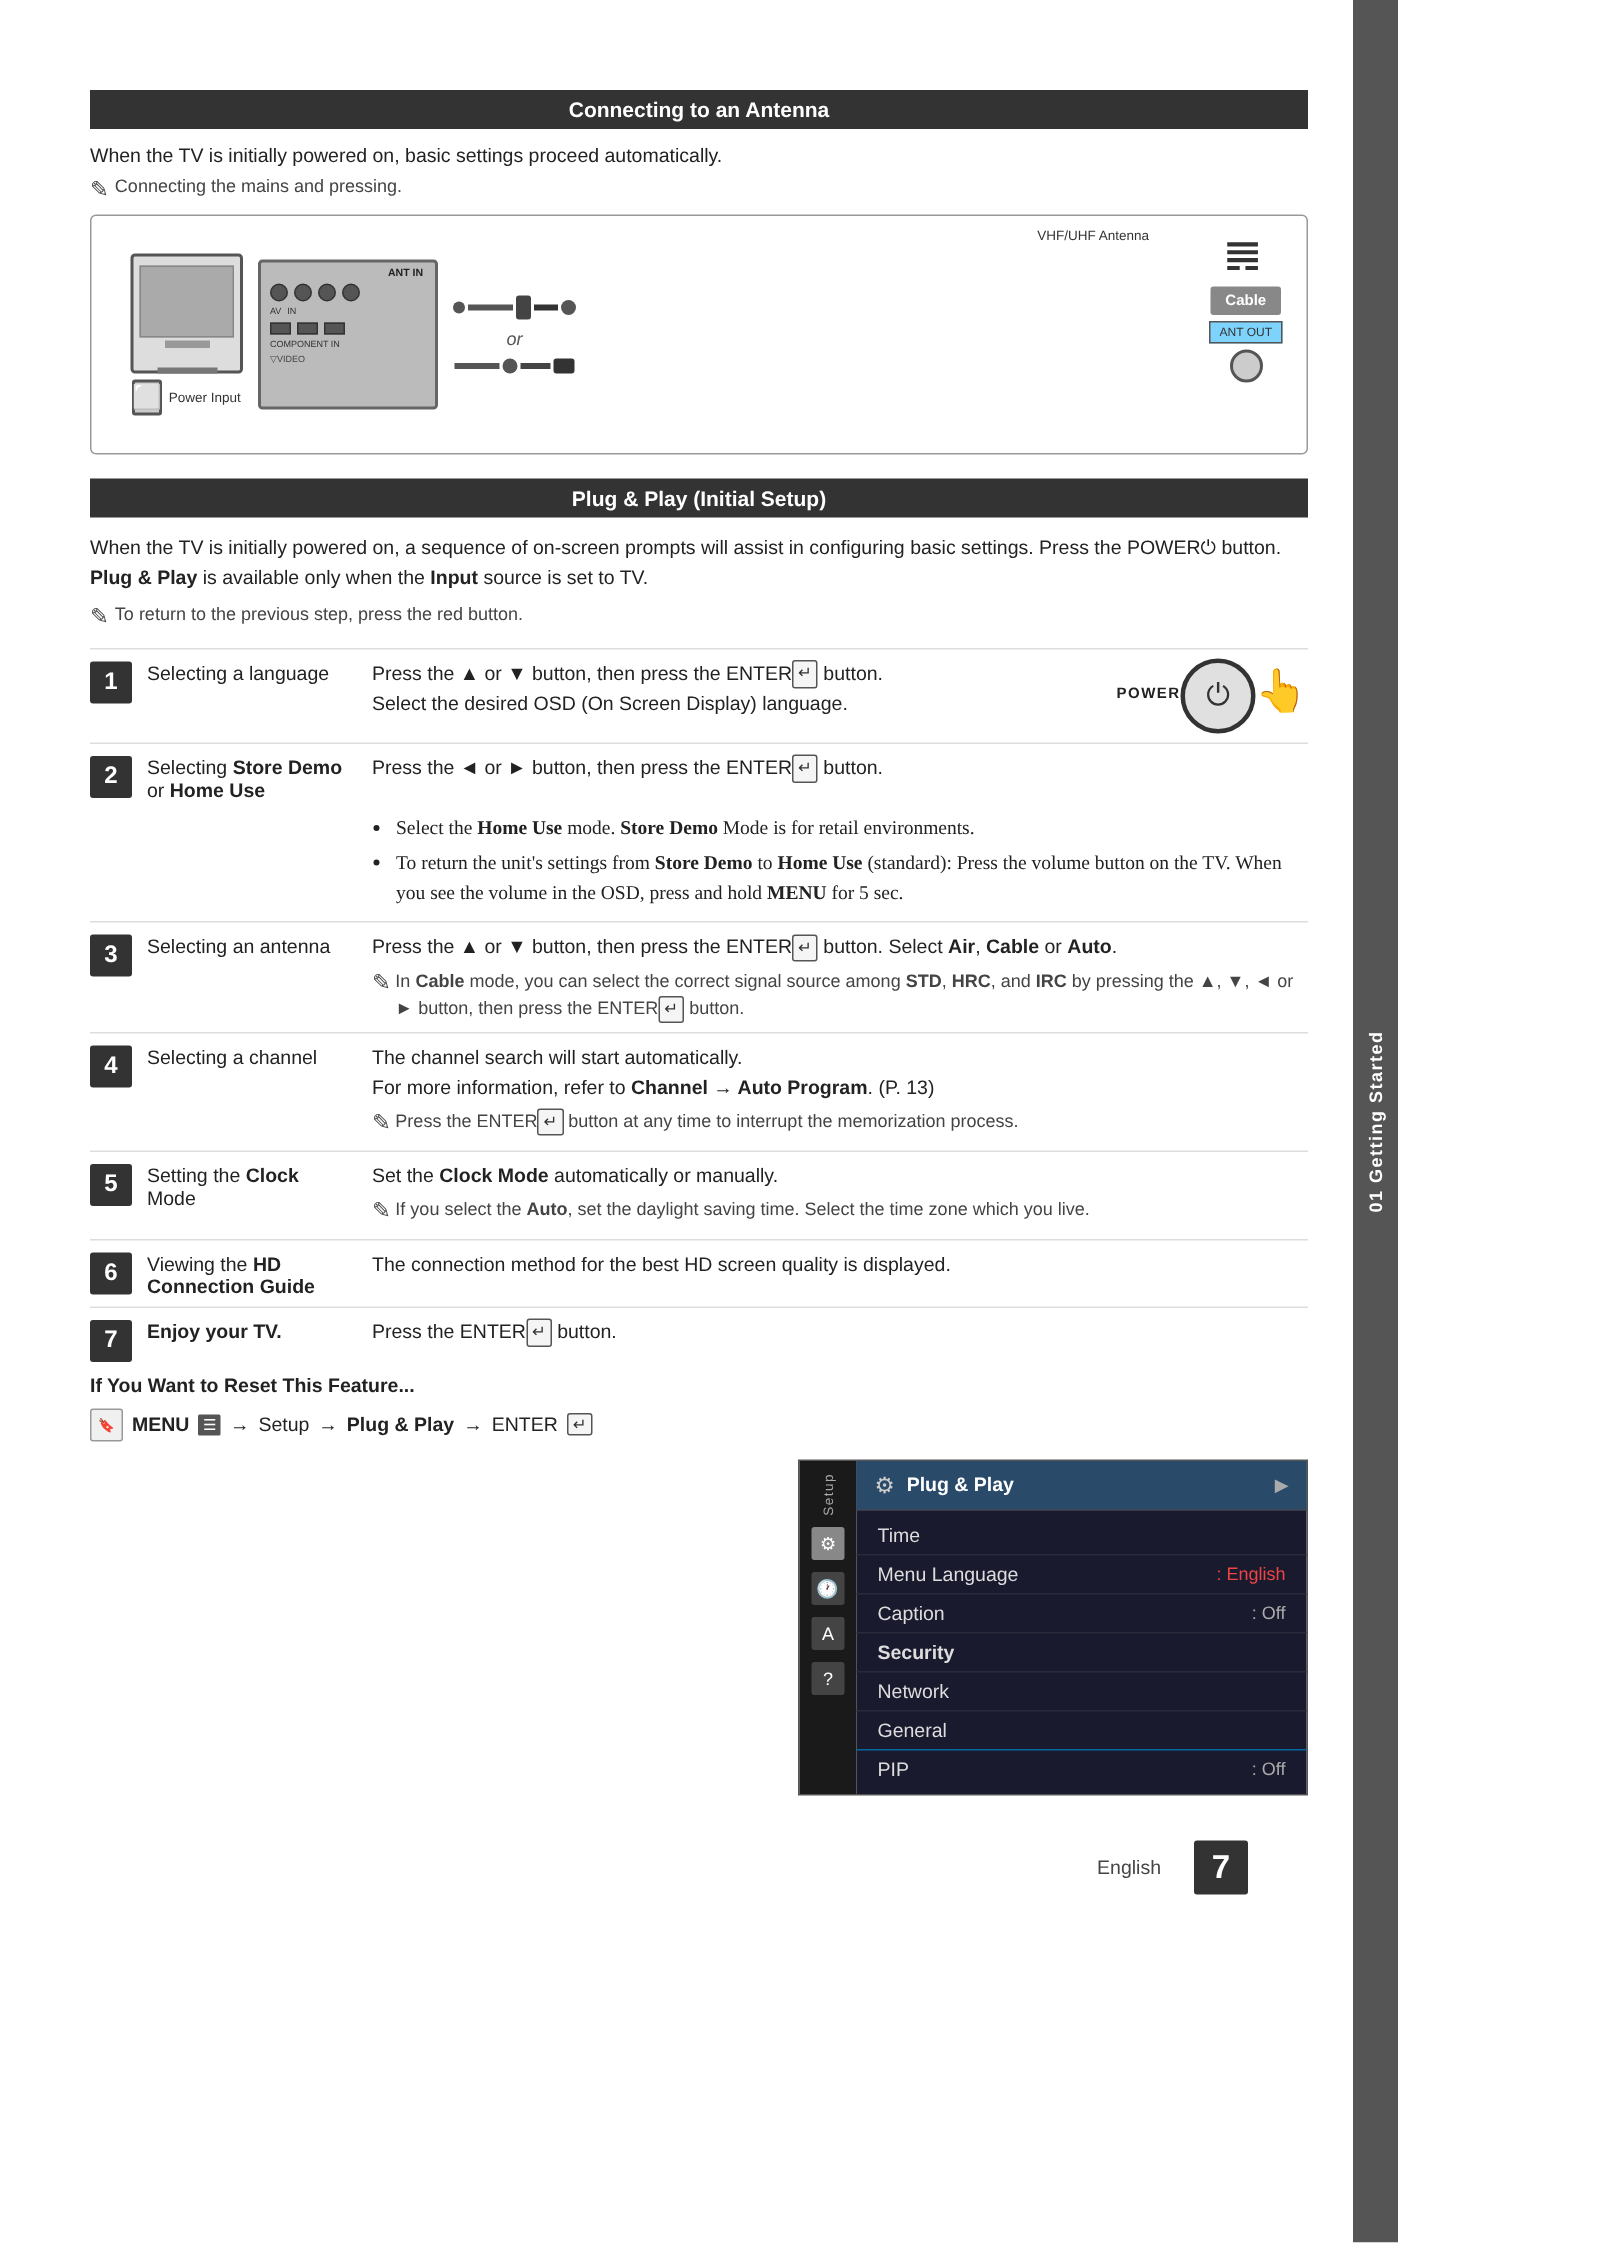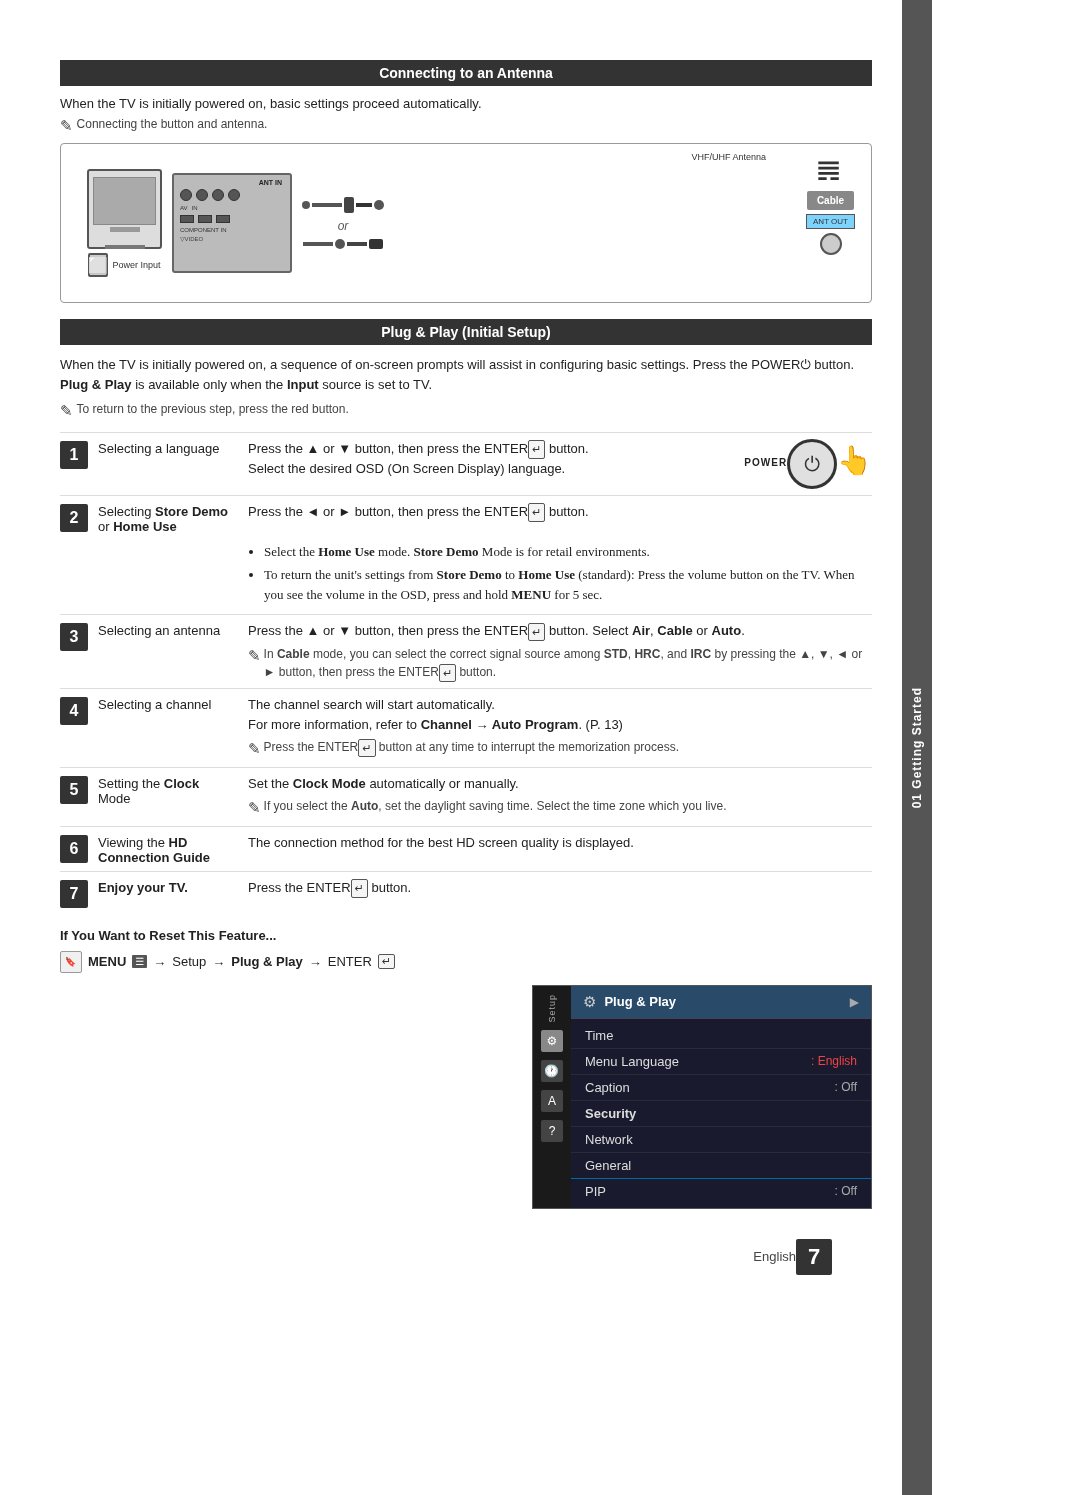--- a/index.html
+++ b/index.html
@@ -180,21 +180,21 @@
       color: #333;
       position: relative;
     }
     .hand-icon {
       font-size: 28px;
       margin-top: -8px;
     }
 
     
     .reset-section {
-      margin-top: 20px;
+      margin-top: 8px;
     }
     .reset-title {
       font-size: 13px;
       font-weight: bold;
       margin-bottom: 8px;
     }
     .menu-instruction {
       display: flex;
       align-items: center;
       gap: 6px;
@@ -212,21 +212,21 @@
       font-size: 10px;
       border-radius: 2px;
     }
 
     .page-bottom {
       display: flex;
       justify-content: flex-end;
       align-items: center;
       margin-top: 30px;
       padding-right: 40px;
-      gap: 0;
+      gap: 22px;
     }
     .page-number {
       font-size: 22px;
       font-weight: bold;
       color: #fff;
       background: #333;
       width: 36px;
       height: 36px;
       display: flex;
       align-items: center;
@@ -262,21 +262,21 @@
 
 <div class="page-container">
   <div class="main-content">
 
     <div class="section-header">Connecting to an Antenna</div>
 
     <p class="intro-text">When the TV is initially powered on, basic settings proceed automatically.</p>
 
     <div class="note-text">
       <span style="font-size:15px;">✎</span>
-      <span>Connecting the button and antenna.</span>
+      <span>Connecting the mains and pressing.</span>
     </div>
 
     <div class="antenna-diagram">
 
       <span class="vhf-label" style="position:absolute;top:8px;right:105px;font-size:9px;color:#333;">VHF/UHF Antenna</span>
 
       <div style="position:absolute;top:10px;right:30px;display:flex;flex-direction:column;align-items:center;">
         <div style="font-size:28px;color:#333;">𝌇</div>
       </div>
 

